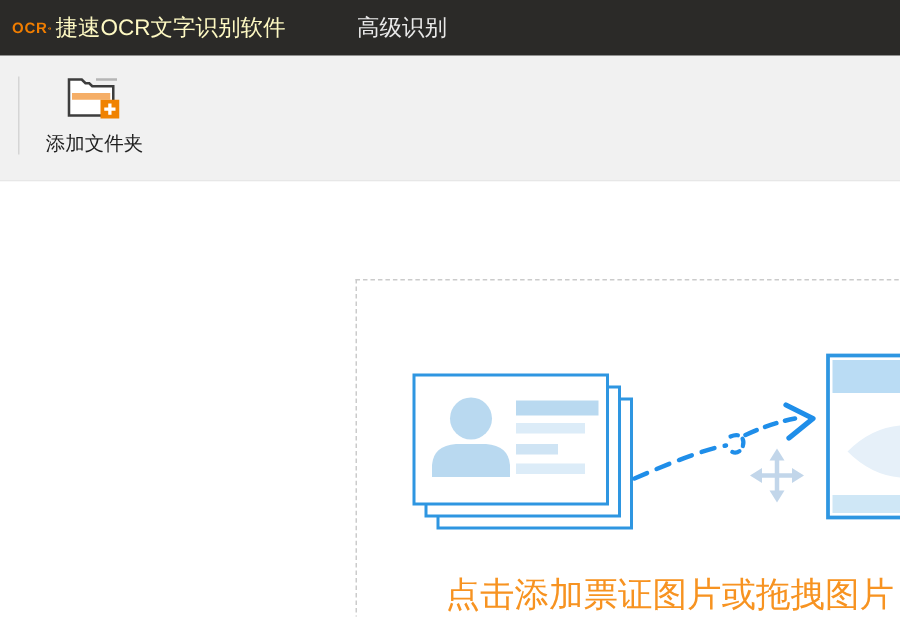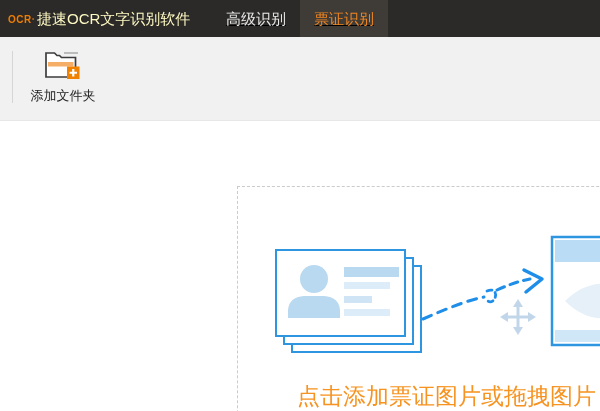--- a/index.html
+++ b/index.html
@@ -17,21 +17,21 @@
     display:flex;align-items:center;
   }
   .logo-text{
     color:#f07d00;font-size:10px;font-weight:bold;line-height:11px;letter-spacing:.5px;
   }
   .app-title{
     position:absolute;left:37px;top:0;height:37px;line-height:38px;
     color:#fef9c3;font-size:15px;white-space:nowrap;
   }
   .tabs{
-    position:absolute;left:212px;top:0;height:37px;display:flex;text-decoration:underline;
+    position:absolute;left:224px;top:0;height:37px;display:flex;
   }
   .tab{
     height:37px;line-height:38px;padding:0 14px;font-size:15px;
     color:#e9e9e9;white-space:nowrap;cursor:default;
   }
   .tab.active{background:#3f3b36;color:#ed8522;}
   
   .toolbar{
     height:83px;background:#f1f1f1;border-bottom:1px solid #e7e7e7;
     display:flex;align-items:flex-start;
@@ -66,21 +66,20 @@
     <span class="logo-text">OCR</span>
     <svg width="22" height="14" viewBox="0 0 22 14">
       <ellipse cx="11" cy="7" rx="10.5" ry="6.3" fill="#f07d00"></ellipse>
       <circle cx="11" cy="7" r="3.9" fill="#2b2a28"></circle>
       <circle cx="11" cy="7" r="1.8" fill="#f07d00"></circle>
     </svg>
   </div>
   <div class="app-title">捷速OCR文字识别软件</div>
   <div class="tabs">
     <div class="tab">高级识别</div>
-    <div class="tab active">票证识别</div>
   </div>
 </div>
 
 <div class="toolbar">
   <div class="tool-divider"></div>
   <div class="tool-button">
     <svg width="38" height="31" viewBox="0 0 38 31">
       <path d="M20 3 H34" stroke="#b5b5b5" stroke-width="1.8"></path>
       <path d="M2 3 H10.5 L13 5.5 H15.5 L17.5 7.5 H31.5 V27 H2 Z" fill="#ffffff" stroke="#3d3d3d" stroke-width="1.7"></path>
       <rect x="4" y="12" width="25.5" height="4.5" fill="#f5ae67"></rect>

